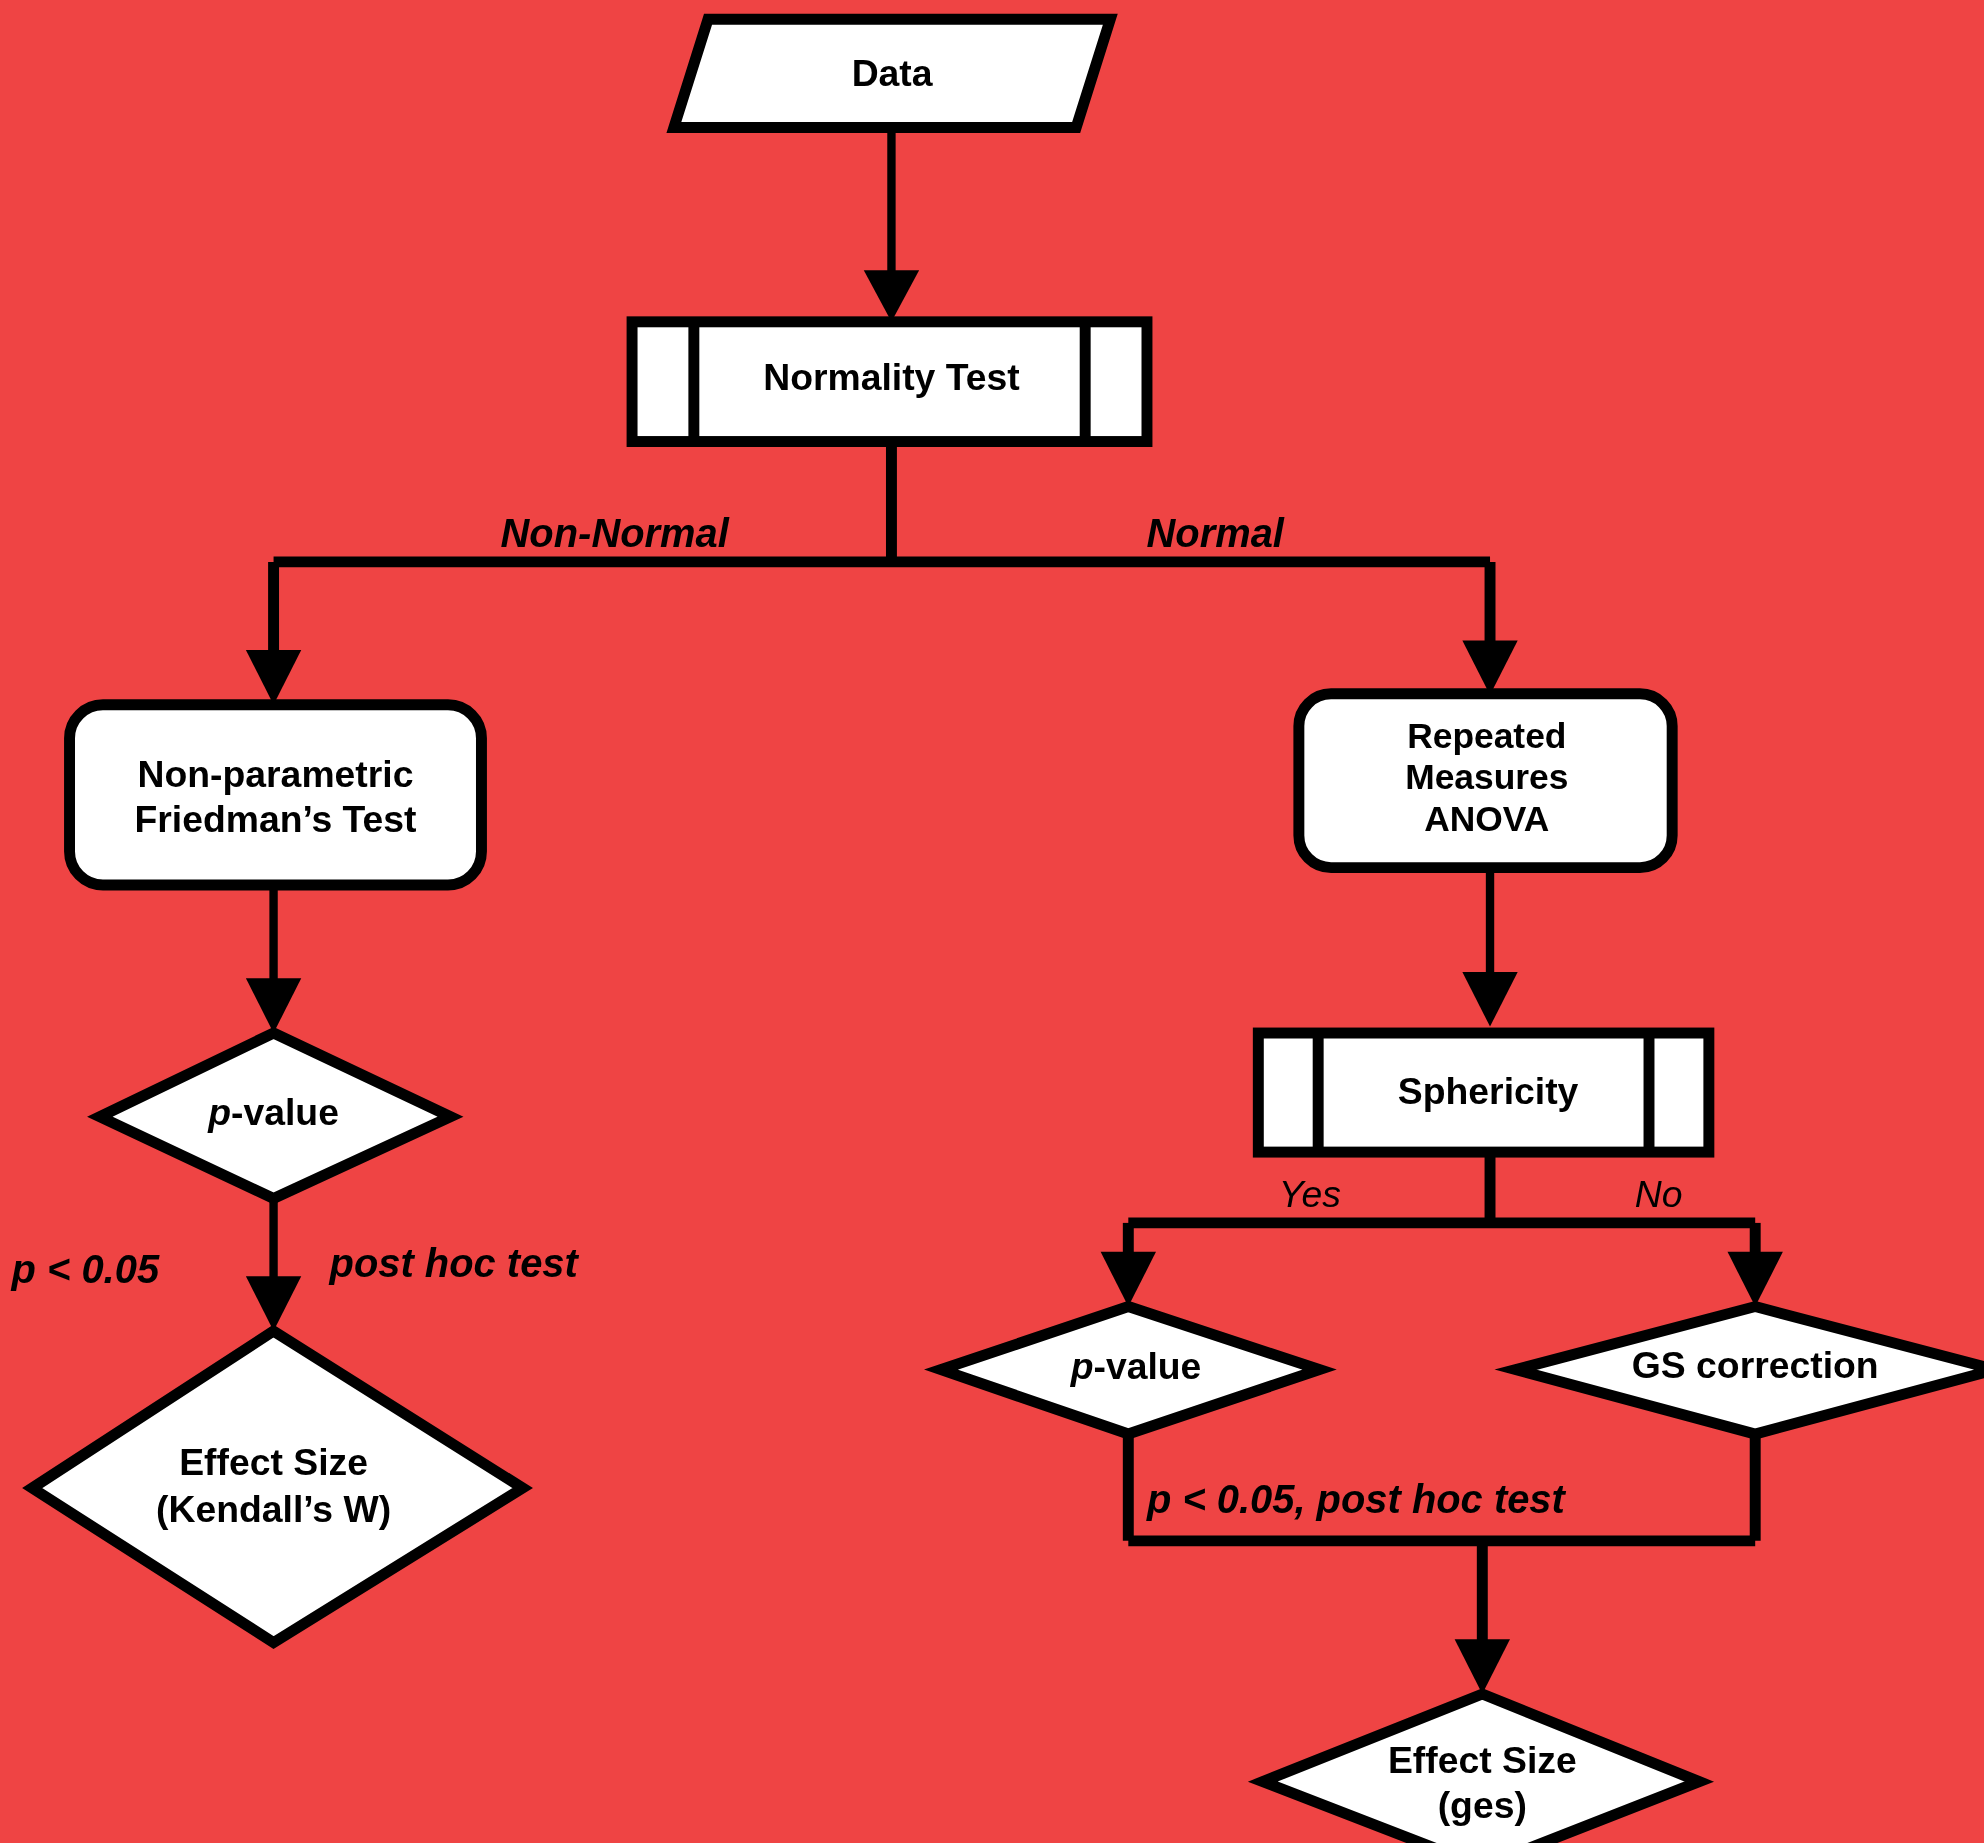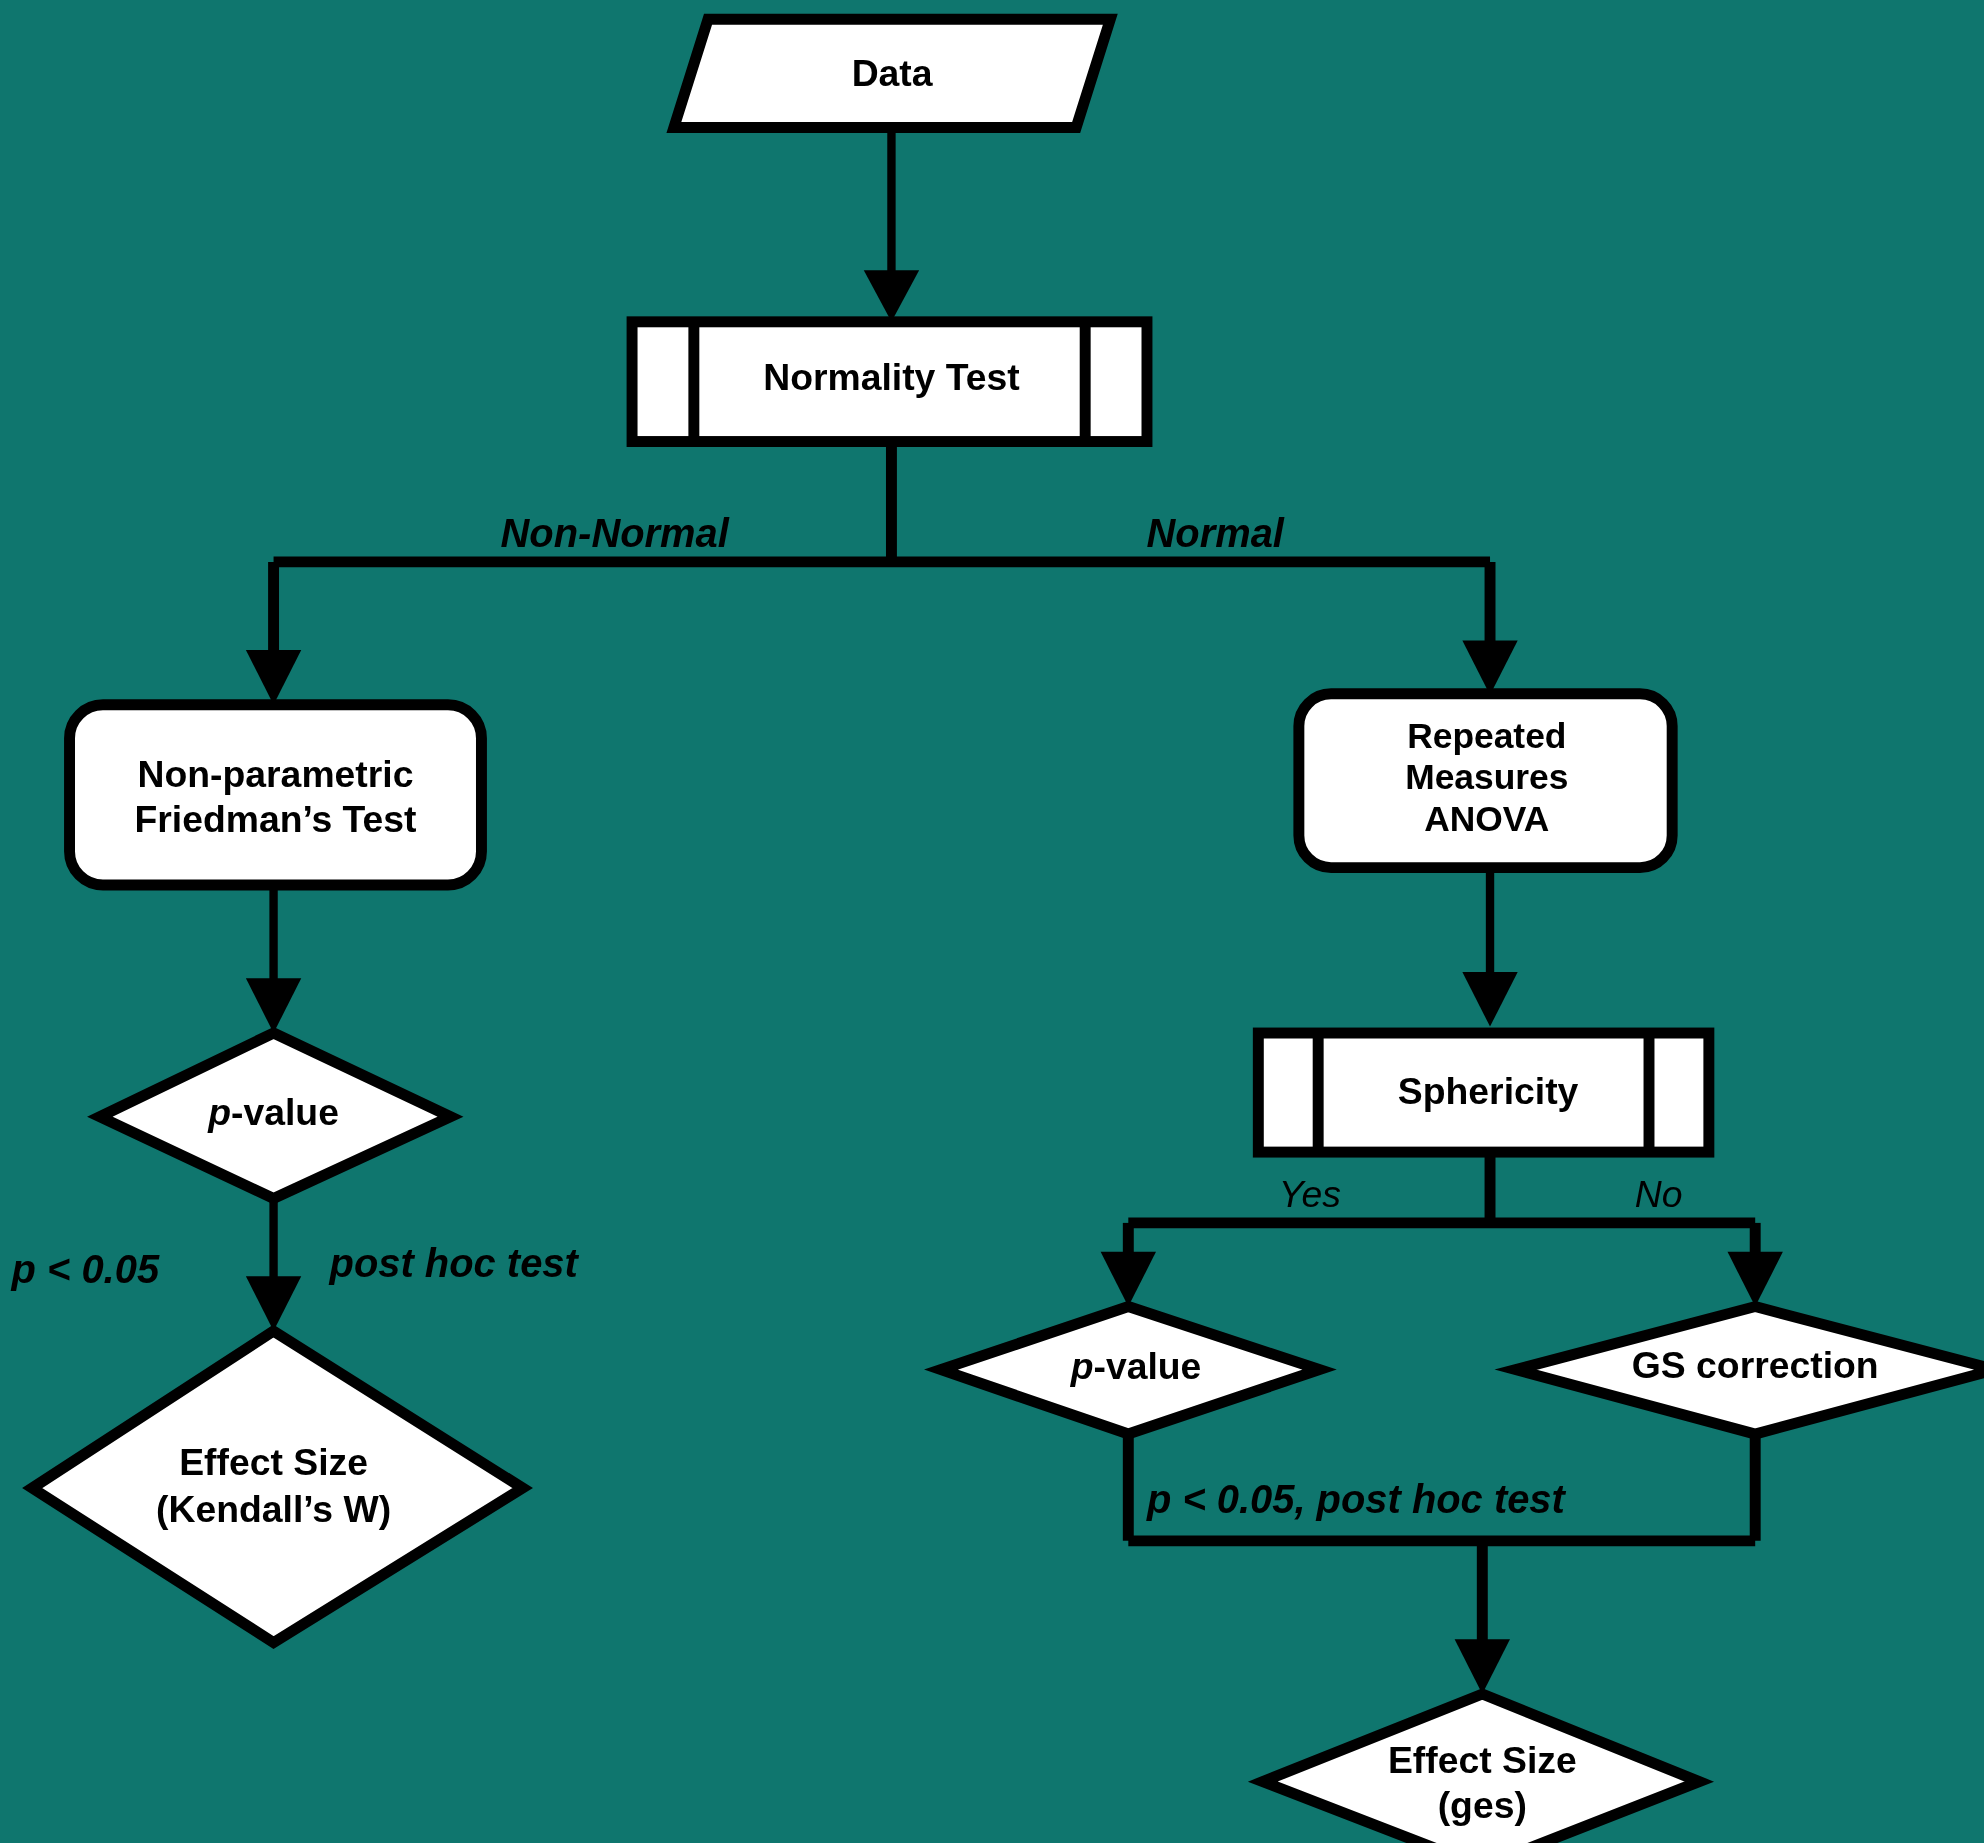--- a/index.html
+++ b/index.html
@@ -4,21 +4,21 @@
 <style>
   html, body {
     margin: 0;
     padding: 0;
     background: #ffffff;
   }
   #page {
     position: relative;
     width: 1985px;
     height: 1844px;
-    background: #0f766e;
+    background: #ef4444;
     overflow: hidden;
     font-family: "Liberation Sans", sans-serif;
   }
   svg.flow {
     position: absolute;
     top: 0;
     left: 0;
     width: 1985px;
     height: 1844px;
     display: block;

